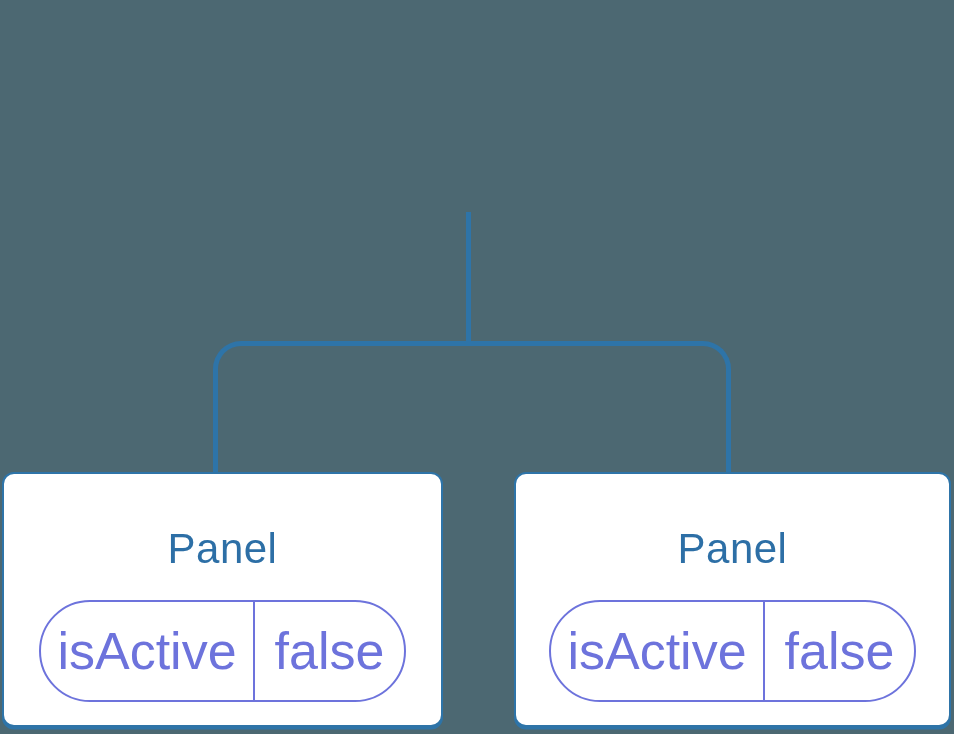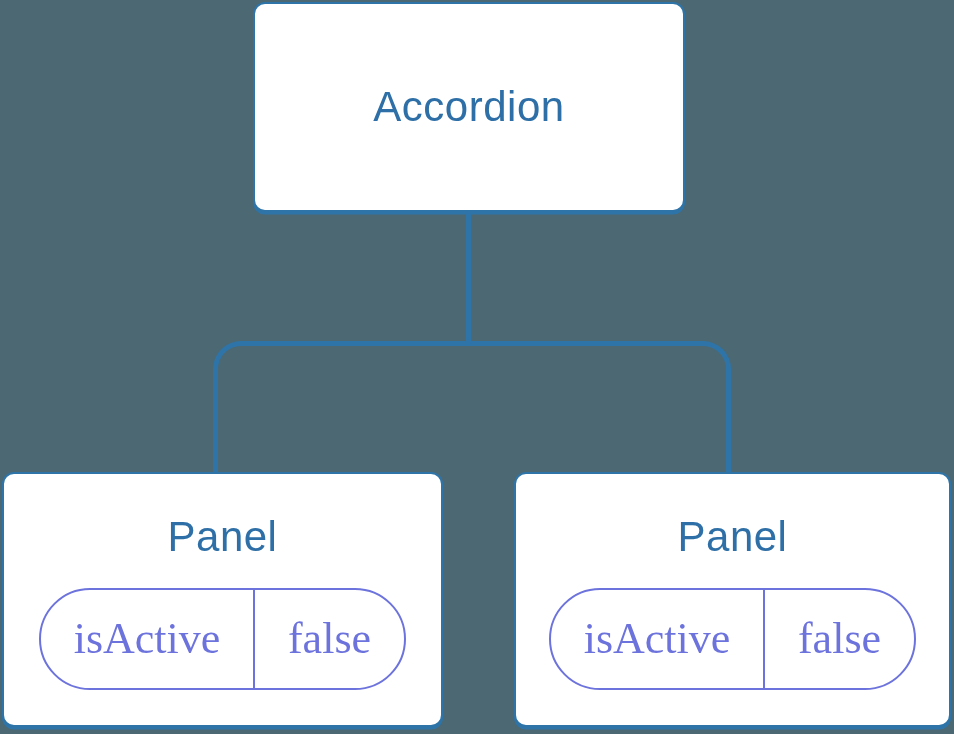--- a/index.html
+++ b/index.html
@@ -53,56 +53,52 @@
     width: 518px; height: 131px;
     border: 5px solid var(--line);
     border-bottom: none;
     border-radius: 28px 28px 0 0;
     background: transparent;
   }
 
   .node-panel {
     top: 472px; height: 255px;
     display: flex; flex-direction: column; align-items: center;
-    padding-top: 42px;
+    padding-top: 54px;
   }
   .node-panel-left  { left: 2px;   width: 441px; }
   .node-panel-right { left: 514px; width: 437px; }
 
   .prop-pill {
     margin-top: 30px;
     width: 367px; height: 102px;
     border: 2px solid var(--pill);
     border-radius: 51px;
     display: flex;
     align-items: stretch;
     color: var(--pill);
-    font-size: 44px;
+    font-size: 52px;
     line-height: 1;
     background: transparent;
-    font-family: Liberation Serif, serif;
   }
   .prop-name {
     width: 214px;
     display: flex; align-items: center; justify-content: center;
     border-right: 2px solid var(--pill);
   }
   .prop-value {
     flex: 1;
     display: flex; align-items: center; justify-content: center; text-align: right;
   }
 </style>
 </head>
 <body>
 
 <div class="stage">
 
-  <div class="node node-root">
-    <span class="node-title">Accordion</span>
-  </div>
 
   <div class="connector-stem"></div>
   <div class="connector-bracket"></div>
 
   <div class="node node-panel node-panel-left">
     <span class="node-title">Panel</span>
     <div class="prop-pill">
       <span class="prop-name">isActive</span>
       <span class="prop-value">false</span>
     </div>

